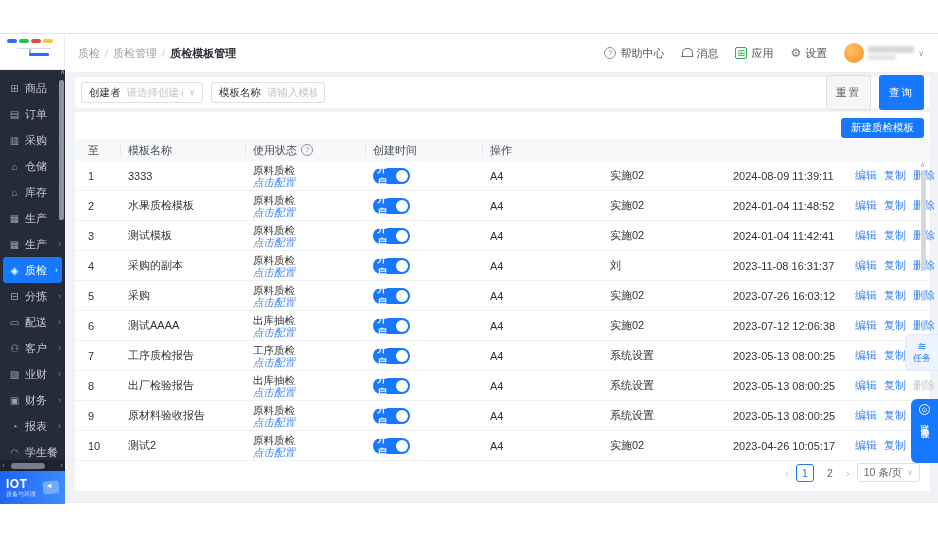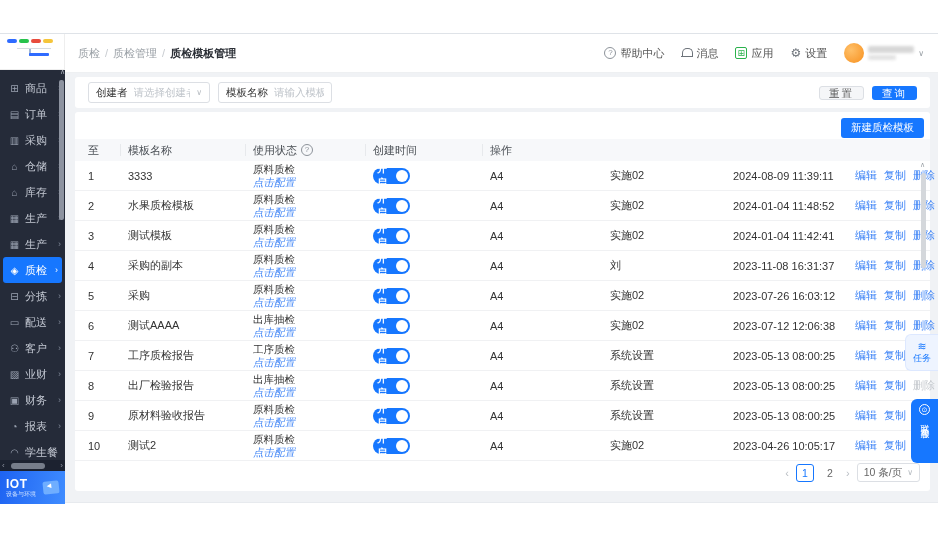--- a/index.html
+++ b/index.html
@@ -65,45 +65,45 @@
   .avatar{width:20px;height:20px;border-radius:50%;flex:none;
           background:radial-gradient(circle at 35% 35%,#ffc069,#f7901e);}
   .user-blur{display:flex;flex-direction:column;gap:2px;}
   .blur-bar{width:46px;height:7px;background:#d7d7d7;border-radius:2px;filter:blur(1.5px);}
   .blur-bar.b2{width:28px;height:5px;background:#e2e2e2;}
   .chev-down{font-size:8px;color:#9aa0a6;}
 
   
   .content{position:absolute;left:65px;top:39px;right:0;bottom:0;}
   .filter-card{position:absolute;left:10px;right:8px;top:4px;height:31px;background:#fff;border-radius:3px;
-               display:flex;align-items:center;padding:0 13px;}
+               display:flex;align-items:center;padding:0 6px;}
   .field{height:21px;border:1px solid #dcdfe4;border-radius:3px;background:#fff;display:flex;
          align-items:center;font-size:10.5px;padding:0 7px;cursor:text;}
   .field .f-label{color:#333;margin-right:6px;flex:none;}
   .field .f-ph{color:#bfc4ca;flex:1;white-space:nowrap;overflow:hidden;}
   .field .chev{font-size:8px;color:#b6bbc1;margin-left:6px;}
   .field.sel{width:122px;cursor:pointer;}
   .field.inp{width:114px;margin-left:8px;}
   .filter-btns{margin-left:auto;display:flex;gap:8px;}
-  .btn{font-size:10.5px;height:14px;padding:0 9px;border-radius:3px;border:1px solid transparent;
+  .btn{font-size:10.5px;height:35px;padding:0 9px;border-radius:3px;border:1px solid transparent;
        cursor:pointer;letter-spacing:2px;}
   .btn.ghost{background:#f5f6f8;border-color:#dcdfe4;color:#555;}
   .btn.primary{background:#1677ff;color:#fff;}
 
   .main-card{position:absolute;left:10px;right:8px;top:39px;bottom:11px;background:#fff;border-radius:3px;}
   .new-btn{position:absolute;top:6px;right:6px;height:20px;font-size:10.5px;letter-spacing:0;}
   .grid{display:grid;grid-template-columns:40px 125px 120px 117px 120px 123px 122px 1fr;
         align-items:center;padding-left:13px;padding-right:14px;}
   .thead{position:absolute;top:27px;left:0;right:0;height:22px;background:#f7f8fa;font-size:11px;color:#4a4f55;}
   .th{position:relative;display:flex;align-items:center;gap:4px;height:100%;}
   .th+.th::before{content:"";position:absolute;left:-8px;top:5px;width:1px;height:12px;background:#e7e9ec;}
   .tbody{position:absolute;top:49px;left:0;right:0;font-size:11px;color:#333;}
   .trow{height:30px;border-bottom:1px solid #f0f1f3;}
   .cfg{line-height:12px;font-size:10.5px;}
-  .cfg .stage{color:#333;font-family:Liberation Mono, monospace;}
+  .cfg .stage{color:#333;}
   .cfg .link{color:#3b82f6;cursor:pointer;font-style:italic;}
   .toggle{width:37px;height:16px;background:#1677ff;border-radius:9px;display:flex;align-items:center;
           padding:0 2px 0 4px;cursor:pointer;}
   .toggle .on-lb{color:#fff;font-size:10px;flex:1;letter-spacing:0;font-weight:bold;}
   .toggle .knob{width:12px;height:12px;background:#fff;border-radius:50%;flex:none;}
   .actions{display:flex;gap:7px;font-size:11px;}
   .act{color:#3b82f6;cursor:pointer;white-space:nowrap;}
   .act.disabled{color:#c3c7cc;cursor:default;}
 
   .tscroll{position:absolute;right:2px;top:51px;bottom:38px;width:9px;font-size:7px;color:#9aa0a6;z-index:2;}

